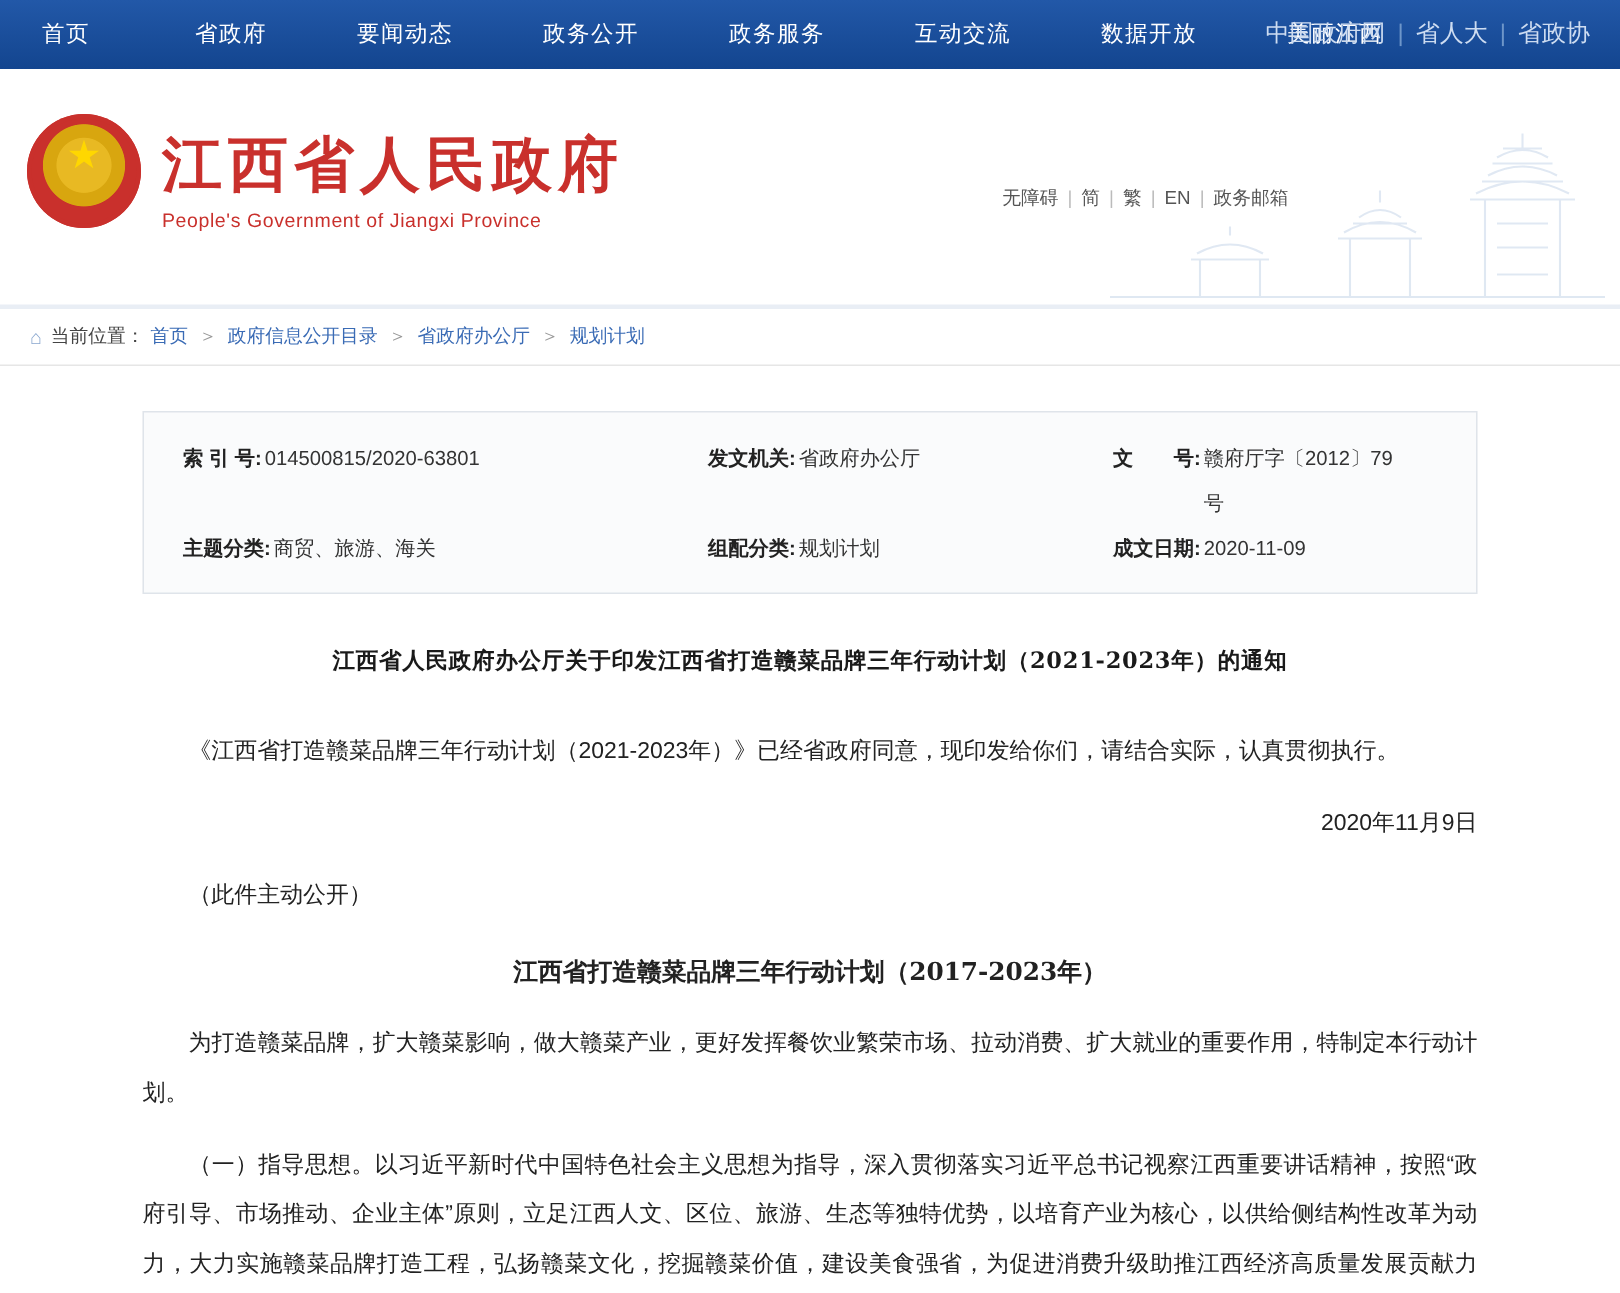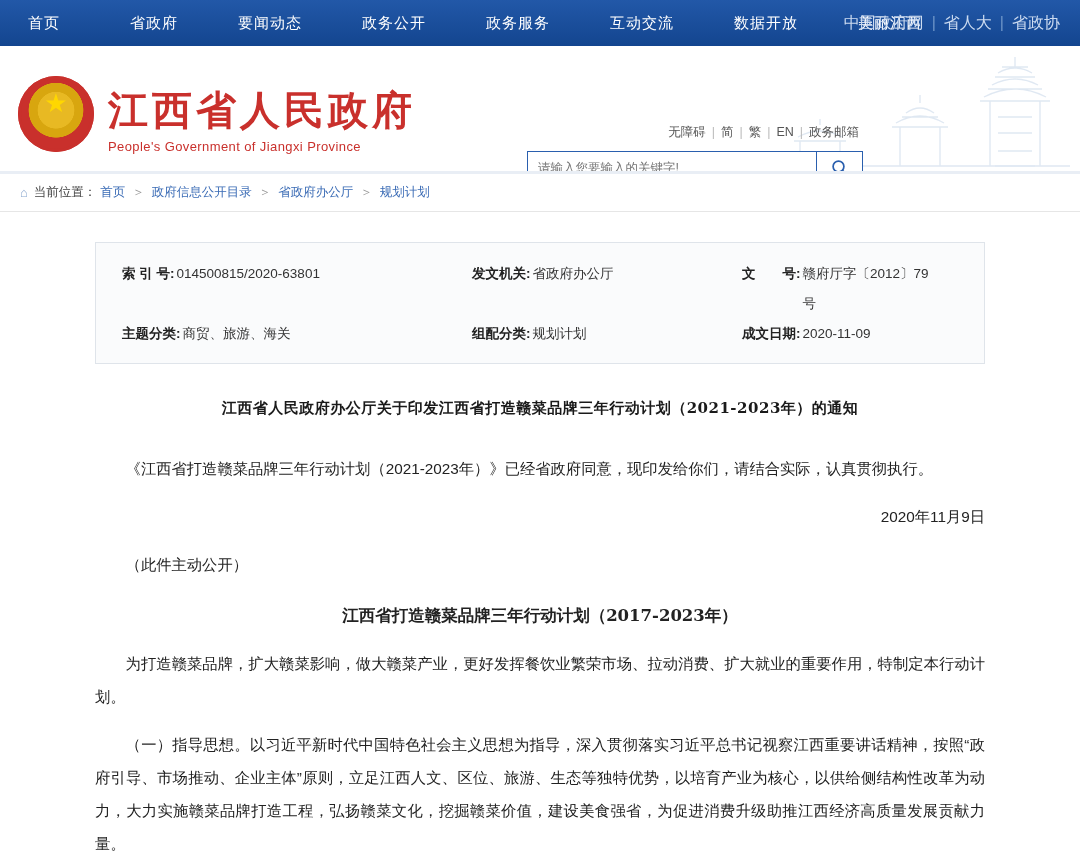--- a/index.html
+++ b/index.html
@@ -41,21 +41,21 @@
     font-size: 16px;
     color: #cddcf1;
     white-space: nowrap;
   }
   .topnav-right span { padding: 0 4px; }
   .topnav-sep { color: #6e96c9; }
 
   
   .header {
     position: relative;
-    height: 128px;
+    height: 160px;
     background: #ffffff;
     overflow: hidden;
     border-bottom: 3px solid #e9eef5;
     padding-left: 48px;
   }
   
   .pav {
     position: absolute;
     bottom: 8px;
     opacity: .32;
@@ -236,29 +236,20 @@
 
   <div class="site-title">
     <div class="cn">江西省人民政府</div>
     <div class="en">People's Government of Jiangxi Province</div>
   </div>
 
   <div class="util-links">
     <span>无障碍</span><span class="sep">|</span><span>简</span><span class="sep">|</span><span>繁</span><span class="sep">|</span><span>EN</span><span class="sep">|</span><span>政务邮箱</span>
   </div>
 
-  <div class="searchbox">
-    <input type="text" placeholder="请输入您要输入的关键字!" style="">
-    <button class="search-btn">
-      <svg width="18" height="18" viewBox="0 0 18 18">
-        <circle cx="7.5" cy="7.5" r="5.4" fill="none" stroke="#2a5fae" stroke-width="1.7"></circle>
-        <line x1="11.6" y1="11.6" x2="16" y2="16" stroke="#2a5fae" stroke-width="1.9" stroke-linecap="round"></line>
-      </svg>
-    </button>
-  </div>
 </div>
 
 <div class="crumbbar">
   <span class="home-icon">⌂</span>
   <span class="label">当前位置：</span>
   <a>首页</a>
   <span class="arrow">＞</span>
   <a>政府信息公开目录</a>
   <span class="arrow">＞</span>
   <a>省政府办公厅</a>

